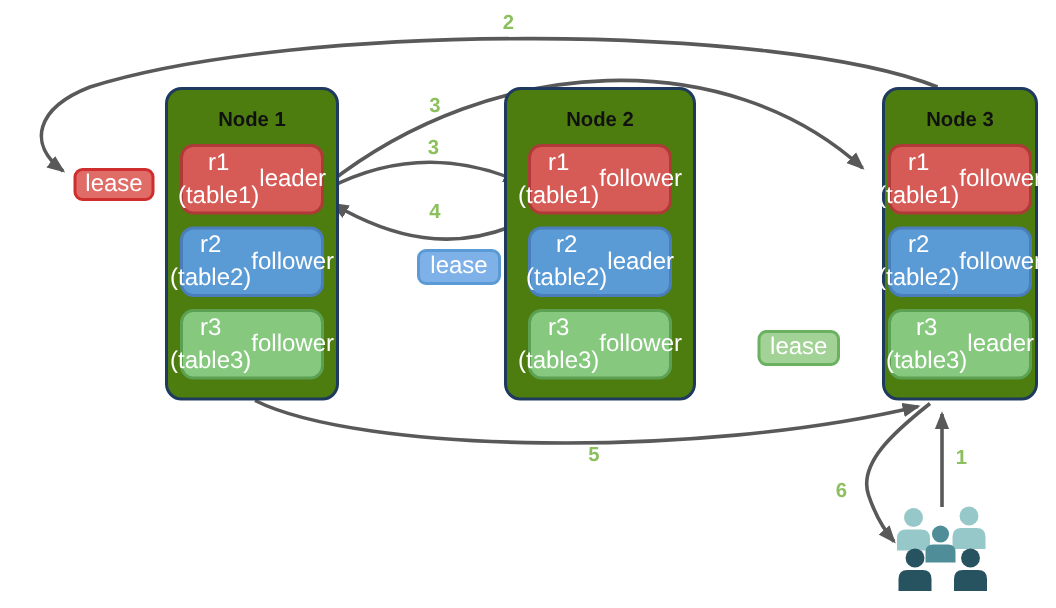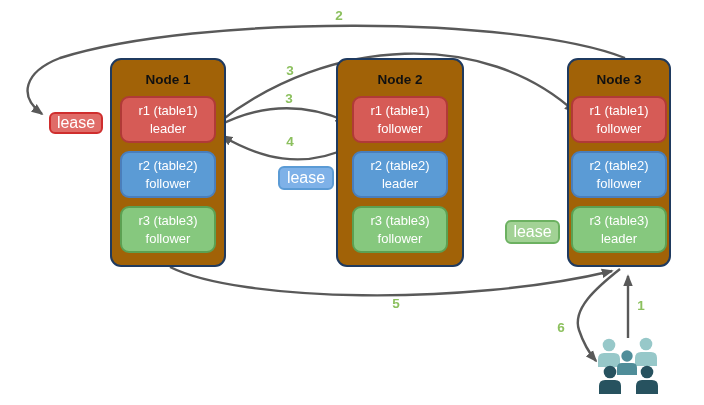--- a/index.html
+++ b/index.html
@@ -4,30 +4,30 @@
 <style>
   html,body{margin:0;padding:0;background:#ffffff;}
   #canvas{
     position:relative;width:704px;height:405px;background:#ffffff;overflow:hidden;
     font-family:"Liberation Sans","DejaVu Sans",sans-serif;
   }
   svg.overlay{position:absolute;left:0;top:0;width:704px;height:405px;}
   .arrow{fill:none;stroke:var(--arrow-gray,#595959);stroke-width:2.4px;}
   .ah{fill:var(--arrow-gray,#595959);}
   .node{
-    position:absolute;background:#a16207;border:2px solid var(--node-border,#1f3a5f);
+    position:absolute;background:#4d7c0f;border:2px solid var(--node-border,#1f3a5f);
     border-radius:11px;box-sizing:border-box;display:flex;flex-direction:column;align-items:center;
   }
   .node-title{
     margin-top:12px;margin-bottom:9px;font-size:13.5px;font-weight:bold;color:#111111;
   }
   .rep{
     width:96px;height:47px;border-radius:9px;border:2px solid;box-sizing:border-box;
-    display:flex;flex-direction:column;align-items:center;justify-content:center;
-    color:#ffffff;font-size:13px;line-height:1.32;margin-bottom:8px;text-align:center;
+    display:flex;flex-direction:row;align-items:center;justify-content:center;
+    color:#ffffff;font-size:16px;line-height:1.32;margin-bottom:8px;text-align:center;
   }
   .rep.red{background:var(--red-fill,#d65b56);border-color:var(--red-border,#b03a37);}
   .rep.blue{background:var(--blue-fill,#5b9bd5);border-color:var(--blue-border,#4a7ebb);}
   .rep.green{background:var(--green-fill,#86c87e);border-color:var(--green-border,#5ca052);}
   .lease{
     position:absolute;box-sizing:border-box;border:2px solid;border-radius:6px;
     color:#ffffff;font-size:16px;display:flex;align-items:center;justify-content:center;
   }
   .lease.red{background:var(--lease-red-fill,#e06c68);border-color:var(--lease-red-border,#cf2e2e);}
   .lease.blue{background:var(--lease-blue-fill,#7eb1e8);border-color:var(--lease-blue-border,#5b9bd5);}
@@ -102,21 +102,21 @@
     <div class="rep blue">
       <span>r2 (table2)</span>
       <span>leader</span>
     </div>
     <div class="rep green">
       <span>r3 (table3)</span>
       <span>follower</span>
     </div>
   </div>
 
-  <div class="node" style="left:567px;top:58px;width:104px;height:209px">
+  <div class="node" style="left:588px;top:58px;width:104px;height:209px">
     <div class="node-title">Node 3</div>
     <div class="rep red">
       <span>r1 (table1)</span>
       <span>follower</span>
     </div>
     <div class="rep blue">
       <span>r2 (table2)</span>
       <span>follower</span>
     </div>
     <div class="rep green">

